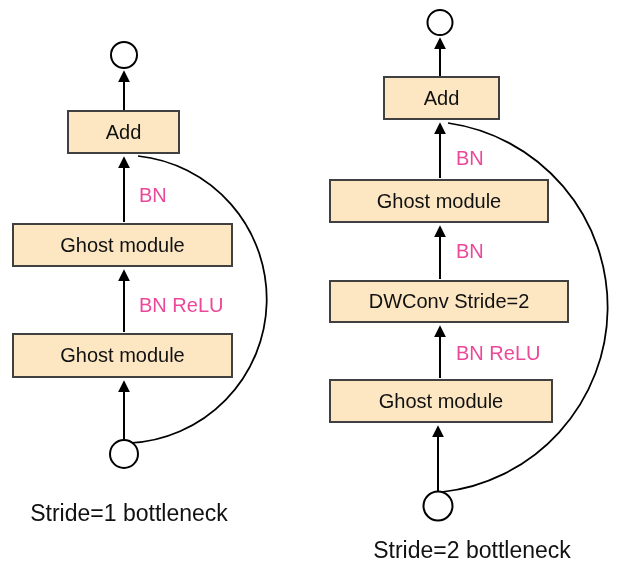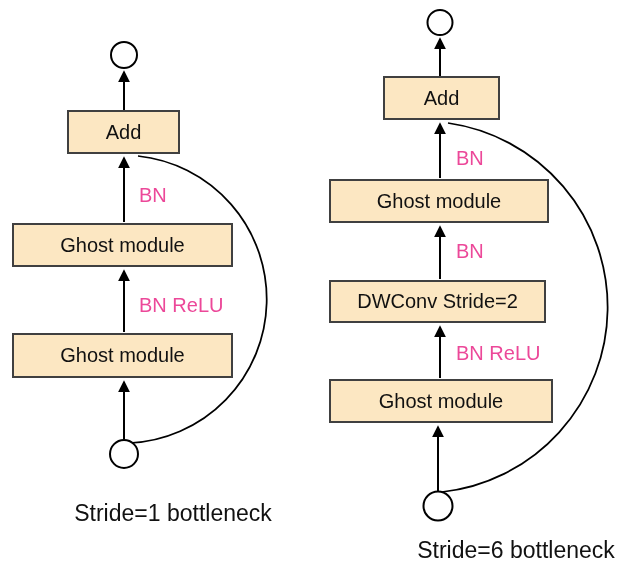--- a/index.html
+++ b/index.html
@@ -43,33 +43,32 @@
     line-height: 1.1;
     white-space: nowrap;
   }
   .caption {
     position: absolute;
     z-index: 2;
     font-size: 23px;
     color: #111111;
     text-align: center;
     white-space: nowrap;
-    margin-left: 44px;
   }
   
   .l-add    { left: 67px;  top: 110px; width: 113px; height: 44px; }
   .l-ghost1 { left: 12px;  top: 223px; width: 221px; height: 44px; }
   .l-ghost2 { left: 12px;  top: 333px; width: 221px; height: 45px; }
   .l-bn     { left: 139px; top: 184px; }
   .l-bnrelu { left: 139px; top: 294px; }
   .l-caption{ left: 0px;   top: 500px; width: 258px; }
   
   .r-add    { left: 383px; top: 76px;  width: 117px; height: 44px; }
   .r-ghost1 { left: 329px; top: 179px; width: 220px; height: 44px; }
-  .r-dwconv { left: 329px; top: 280px; width: 217px; height: 43px; }
+  .r-dwconv { left: 329px; top: 280px; width: 240px; height: 43px; }
   .r-ghost2 { left: 329px; top: 379px; width: 224px; height: 44px; }
   .r-bn1    { left: 456px; top: 147px; }
   .r-bn2    { left: 456px; top: 240px; }
   .r-bnrelu { left: 456px; top: 342px; }
   .r-caption{ left: 346px; top: 537px; width: 252px; }
 </style>
 </head>
 <body>
 
 <div class="canvas">
@@ -106,15 +105,15 @@
   <div class="node-box l-ghost2">Ghost module</div>
   <div class="caption l-caption">Stride=1 bottleneck</div>
 
   <div class="node-box r-add">Add</div>
   <div class="edge-label r-bn1">BN</div>
   <div class="node-box r-ghost1">Ghost module</div>
   <div class="edge-label r-bn2">BN</div>
   <div class="node-box r-dwconv">DWConv Stride=2</div>
   <div class="edge-label r-bnrelu">BN ReLU</div>
   <div class="node-box r-ghost2">Ghost module</div>
-  <div class="caption r-caption">Stride=6 bottleneck</div>
+  <div class="caption r-caption">Stride=2 bottleneck</div>
 
 </div>
 
 </body></html>

